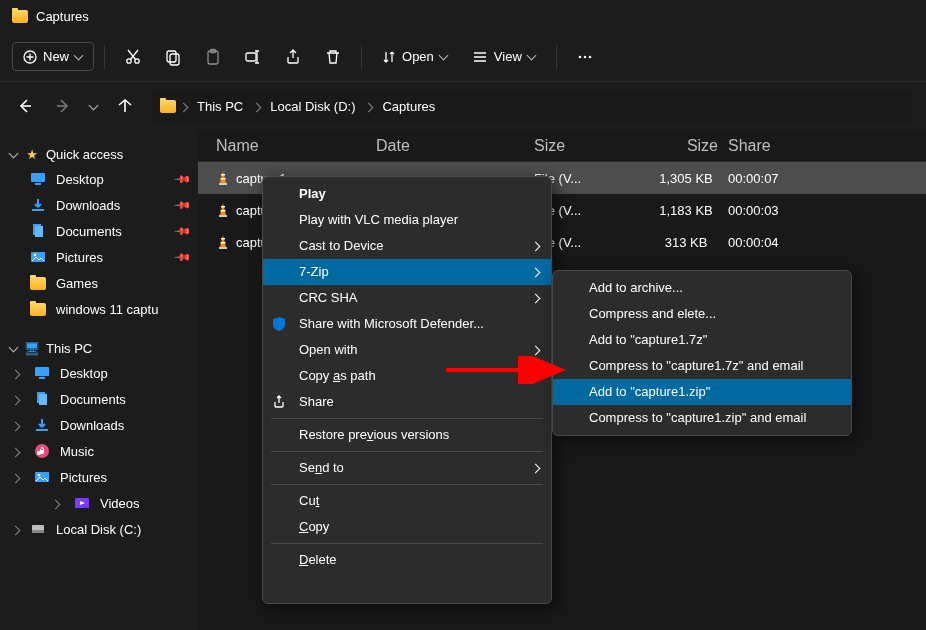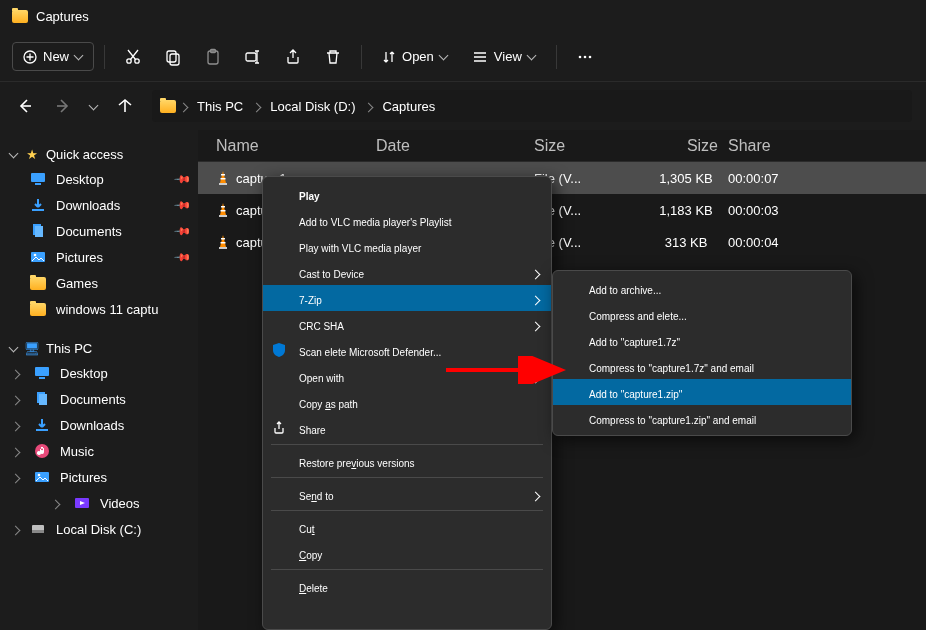--- a/index.html
+++ b/index.html
@@ -38,21 +38,21 @@
   
   .file-row { display:flex; height:32px; align-items:center; padding-left:18px; }
   .file-row.selected { background:#4d4d4d; }
   .vlc-cone { width:14px; height:16px; position:relative; margin-right:6px;}
   .vlc-cone svg{width:14px;height:16px;}
   .cell.name{width:160px; display:flex; align-items:center;}
   .cell.date{width:158px;} .cell.type{width:120px; overflow:hidden; text-overflow:ellipsis; white-space:nowrap;}
   .cell.size{width:74px; text-align:center; padding-right:10px;} .cell.length{width:80px;}
   
   .ctx-menu { position:absolute; background:#2c2c2c; border:1px solid #4a4a4a; border-radius:6px; box-shadow: 4px 4px 16px rgba(0,0,0,.6); padding: 4px 0; }
-  .ctx-item { display:flex; align-items:flex-end; padding: 5px 12px 5px 36px; position:relative; font-size:10px; min-height:26px;}
+  .ctx-item { display:flex; align-items:flex-start; padding: 5px 12px 5px 36px; position:relative; font-size:13px; min-height:26px;}
   .ctx-item.bold { font-weight:600; }
   .ctx-item.highlighted { background:#0369a1; color:#fff;}
   .ctx-sep { height:1px; background:#4a4a4a; margin:3px 8px;}
   .ctx-item .sub-arrow { position:absolute; right:12px; }
   .ctx-item .sub-arrow::after{ content:""; display:inline-block; width:6px; height:6px; border-right:1.5px solid currentColor; border-top:1.5px solid currentColor; transform:rotate(45deg);}
   .ctx-item .ico { position:absolute; left:8px; width:16px; height:16px; display:flex; align-items:center; justify-content:center;}
   .underline { text-decoration: underline; text-decoration-color: currentColor; }
   
   .arrow-annotation { position:absolute; pointer-events:none; }
   
@@ -368,44 +368,41 @@
         </div>
       </div>
   </div>
 </div>
 
 <div class="ctx-menu" id="ctx1" style="left:262px; top:176px; width:290px;">
     <div class="ctx-item bold">
       <span>Play</span>
     </div>
     <div class="ctx-item">
-      <span>Add to VLC media player's Playlist</span>
-    </div>
-    <div class="ctx-item">
       <span>Play with VLC media player</span>
     </div>
     <div class="ctx-item">
       <span>Cast to Device</span>
       <span class="sub-arrow"></span>
     </div>
     <div class="ctx-item highlighted">
       <span>7-Zip</span>
       <span class="sub-arrow"></span>
     </div>
     <div class="ctx-item">
       <span>CRC SHA</span>
       <span class="sub-arrow"></span>
     </div>
     <div class="ctx-item">
       <span class="ico">
         <svg width="14" height="16" viewBox="0 0 14 16">
           <path d="M7 1l6 2v5c0 4-3 6-6 7-3-1-6-3-6-7V3z" fill="#0078d4"></path>
         </svg>
       </span>
-      <span>Scan elete Microsoft Defender...</span>
+      <span>Share with Microsoft Defender...</span>
     </div>
     <div class="ctx-item">
       <span>Open with</span>
       <span class="sub-arrow"></span>
     </div>
     <div class="ctx-item">
       <span>Copy <span class="underline">a</span>s path</span>
     </div>
     <div class="ctx-item">
       <span class="ico">

